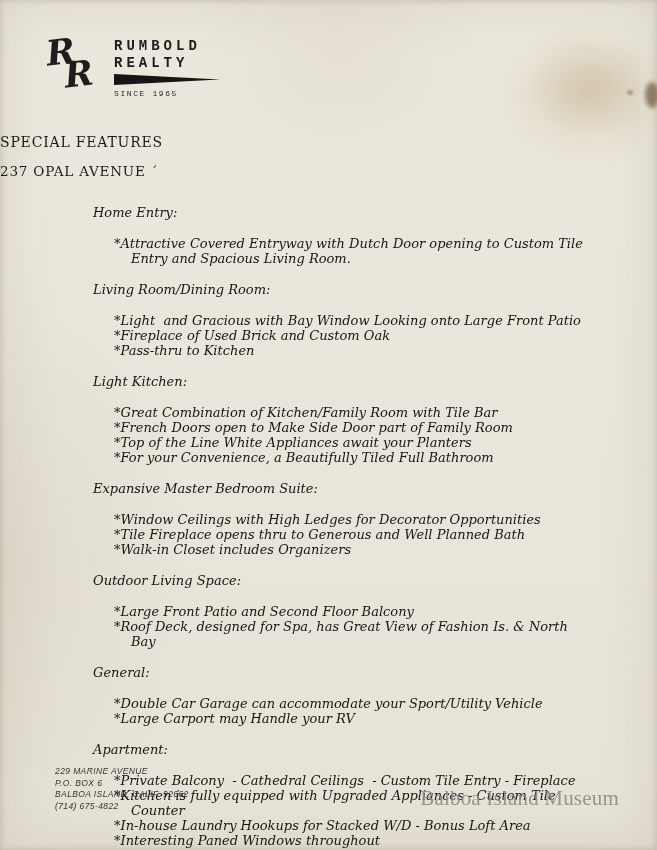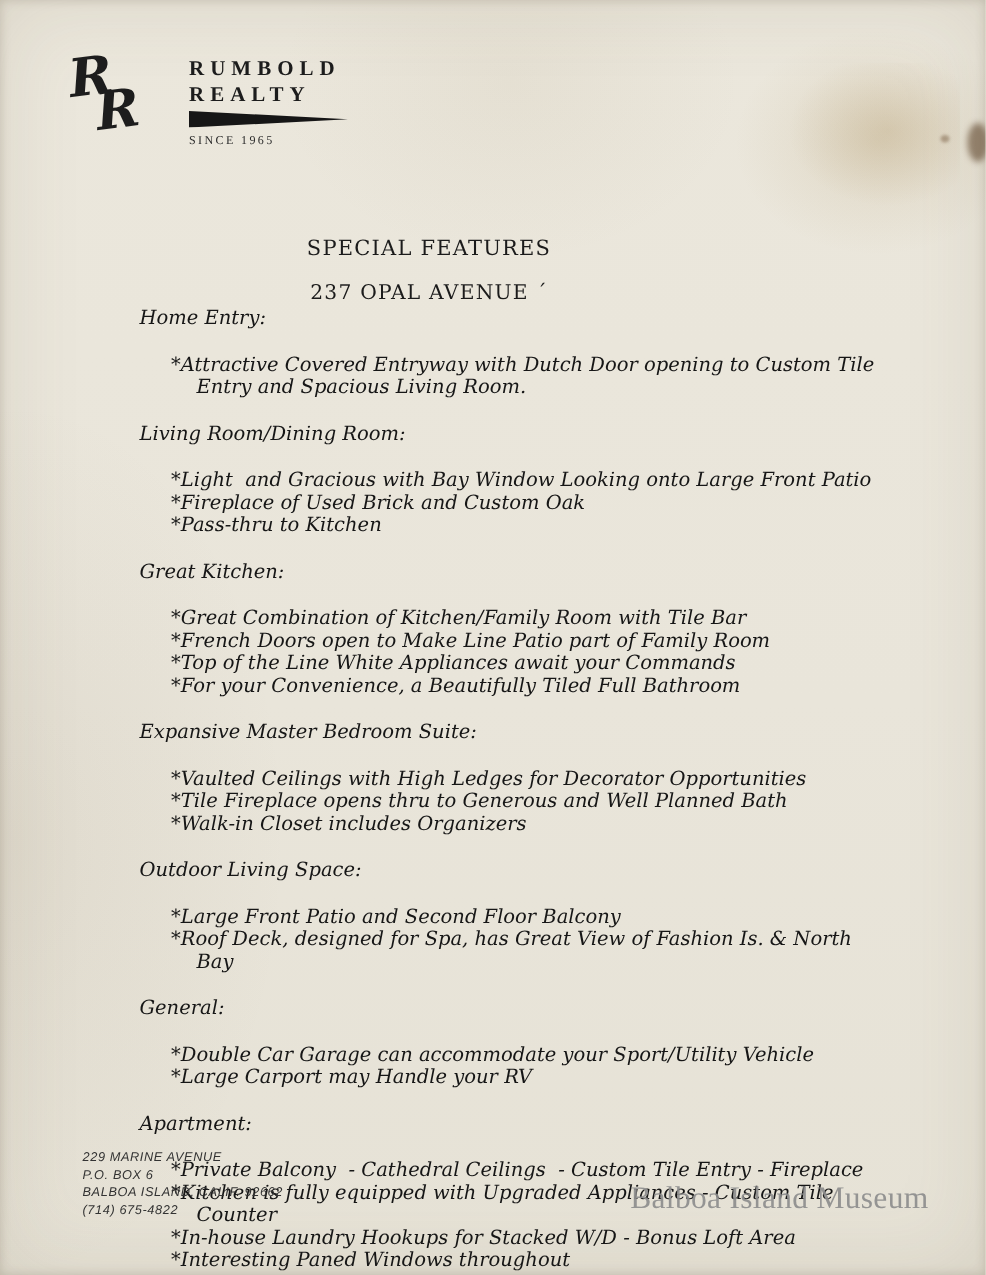--- a/index.html
+++ b/index.html
@@ -40,30 +40,30 @@
   .letterhead { position: absolute; left: 42px; top: 34px; width: 220px; height: 80px; }
   .logo { position: absolute; left: 0; top: 0; width: 72px; height: 72px; }
   .logo-r {
     position: absolute;
     font-family: "DejaVu Serif", serif;
     font-style: italic; font-weight: 700;
     color: #1d1d1d; line-height: 1;
   }
   .r1 { left: 4px;  top: 0px;  font-size: 35px; transform: rotate(-7deg); }
   .r2 { left: 22px; top: 22px; font-size: 35px; transform: rotate(-7deg); }
-  .company { position: absolute; left: 84px; top: 4px; font-family: Liberation Serif, serif; }
+  .company { position: absolute; left: 72px; top: 4px; font-family: Liberation Mono, monospace; }
   .company-name {
     font-size: 14px; font-weight: bold; letter-spacing: 4px;
     color: #1c1c1c; line-height: 17px; white-space: nowrap;
   }
   .wedge { display: block; margin-top: 2px; }
   .since { font-size: 8px; letter-spacing: 1.6px; color: #2a2a2a; margin-top: 4px; white-space: nowrap; }
 
   
-  .doc-title { position: absolute; left: 0; top: 134px; width: 572px; text-align: center; color: #1b1b1b; margin-top: 24px; }
+  .doc-title { position: absolute; left: 0; top: 134px; width: 572px; color: #1b1b1b; }
   .title-line1 { font-size: 14px; letter-spacing: 0.8px; }
   .title-line2 { font-size: 13.5px; letter-spacing: 0.8px; margin-top: 13px; }
 
   
   .features {
     position: absolute; left: 80px; top: 192px; width: 522px;
     font-style: italic; font-size: 13px; line-height: 15px; color: #161616;
   }
   .feature-section { margin: 0 0 14px 0; }
   .sec-title { margin: 13px; font-size: 13px; font-weight: normal; font-style: italic; }
@@ -128,32 +128,32 @@
       </section>
       <section class="feature-section">
         <h3 class="sec-title">Living Room/Dining Room:</h3>
         <ul class="sec-items">
           <li class="feature-item">*Light  and Gracious with Bay Window Looking onto Large Front Patio</li>
           <li class="feature-item">*Fireplace of Used Brick and Custom Oak</li>
           <li class="feature-item">*Pass-thru to Kitchen</li>
         </ul>
       </section>
       <section class="feature-section">
-        <h3 class="sec-title">Great Kitchen:</h3>
+        <h3 class="sec-title">Light Kitchen:</h3>
         <ul class="sec-items">
           <li class="feature-item">*Great Combination of Kitchen/Family Room with Tile Bar</li>
-          <li class="feature-item">*French Doors open to Make Line Patio part of Family Room</li>
-          <li class="feature-item">*Top of the Line White Appliances await your Commands</li>
+          <li class="feature-item">*French Doors open to Make Side Door part of Family Room</li>
+          <li class="feature-item">*Top of the Line White Appliances await your Planters</li>
           <li class="feature-item">*For your Convenience, a Beautifully Tiled Full Bathroom</li>
         </ul>
       </section>
       <section class="feature-section">
         <h3 class="sec-title">Expansive Master Bedroom Suite:</h3>
         <ul class="sec-items">
-          <li class="feature-item">*Vaulted Ceilings with High Ledges for Decorator Opportunities</li>
+          <li class="feature-item">*Window Ceilings with High Ledges for Decorator Opportunities</li>
           <li class="feature-item">*Tile Fireplace opens thru to Generous and Well Planned Bath</li>
           <li class="feature-item">*Walk-in Closet includes Organizers</li>
         </ul>
       </section>
       <section class="feature-section">
         <h3 class="sec-title">Outdoor Living Space:</h3>
         <ul class="sec-items">
           <li class="feature-item">*Large Front Patio and Second Floor Balcony</li>
           <li class="feature-item">*Roof Deck, designed for Spa, has Great View of Fashion Is. &amp; North Bay</li>
         </ul>

